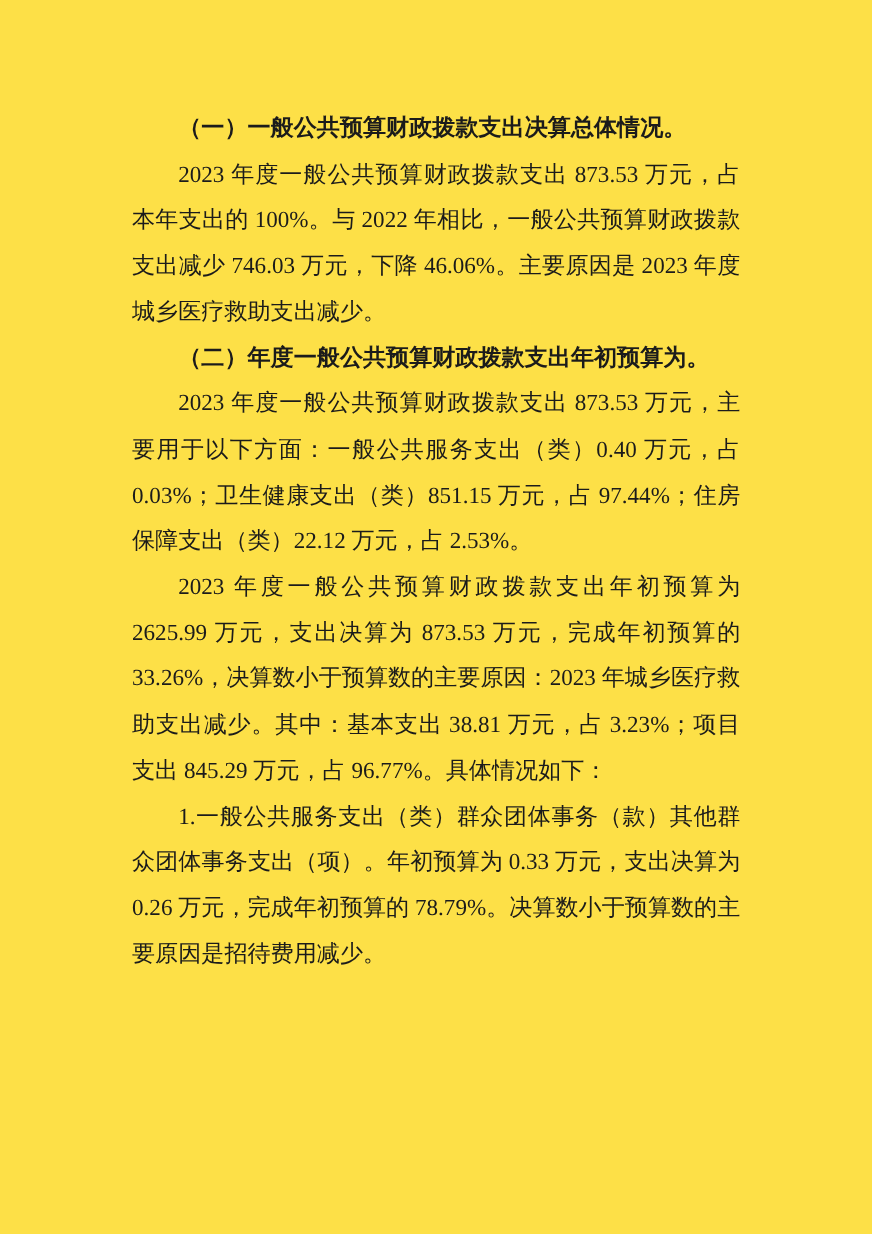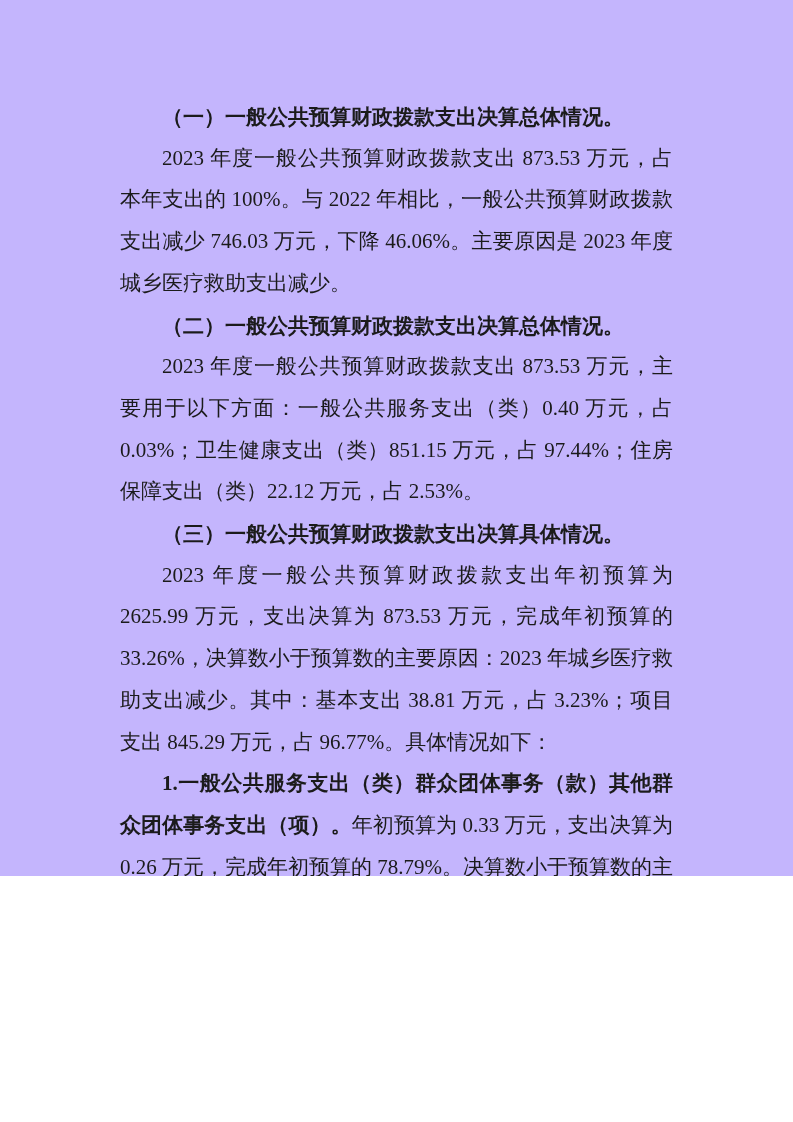--- a/index.html
+++ b/index.html
@@ -3,22 +3,22 @@
 <meta charset="utf-8">
 <style>
   html, body {
     margin: 0;
     padding: 0;
     background: #ffffff;
   }
   .page {
     position: relative;
     width: 793px;
-    height: 876px;
-    background: #c4b5fd;
+    height: 1122px;
+    background: #fde047;
     overflow: hidden;
   }
   .content {
     position: absolute;
     left: 120px;
     top: 96px;
     width: 553px;
     font-family: "Liberation Serif", "DejaVu Serif", serif;
     font-size: 21px;
     line-height: 41.7px;
@@ -28,39 +28,38 @@
   .content p {
     margin: 0;
     padding: 0;
     text-indent: 2em;
   }
   .section-heading {
     font-family: "Liberation Sans", "DejaVu Sans", sans-serif;
     font-weight: 700;
   }
   .item-lead {
-    font-weight: 700;
+    font-weight: 400;
     margin-top: 17px;
   }
 </style>
 </head>
 <body>
 
 <div class="page">
   <div class="content">
 
     <p class="section-heading">（一）一般公共预算财政拨款支出决算总体情况。</p>
 
     <p class="body-paragraph">2023 年度一般公共预算财政拨款支出 873.53 万元，占本年支出的 100%。与 2022 年相比，一般公共预算财政拨款支出减少 746.03 万元，下降 46.06%。主要原因是 2023 年度城乡医疗救助支出减少。</p>
 
-    <p class="section-heading">（二）一般公共预算财政拨款支出决算总体情况。</p>
+    <p class="section-heading">（二）年度一般公共预算财政拨款支出年初预算为。</p>
 
     <p class="body-paragraph">2023 年度一般公共预算财政拨款支出 873.53 万元，主要用于以下方面：一般公共服务支出（类）0.40 万元，占 0.03%；卫生健康支出（类）851.15 万元，占 97.44%；住房保障支出（类）22.12 万元，占 2.53%。</p>
 
-    <p class="section-heading">（三）一般公共预算财政拨款支出决算具体情况。</p>
 
     <p class="body-paragraph">2023 年度一般公共预算财政拨款支出年初预算为 2625.99 万元，支出决算为 873.53 万元，完成年初预算的 33.26%，决算数小于预算数的主要原因：2023 年城乡医疗救助支出减少。其中：基本支出 38.81 万元，占 3.23%；项目支出 845.29 万元，占 96.77%。具体情况如下：</p>
 
     <p class="body-paragraph item-paragraph"><span class="item-lead">1.一般公共服务支出（类）群众团体事务（款）其他群众团体事务支出（项）。</span><span class="item-text">年初预算为 0.33 万元，支出决算为 0.26 万元，完成年初预算的 78.79%。决算数小于预算数的主要原因是招待费用减少。</span></p>
 
 
   </div>
 </div>
 
 </body></html>

